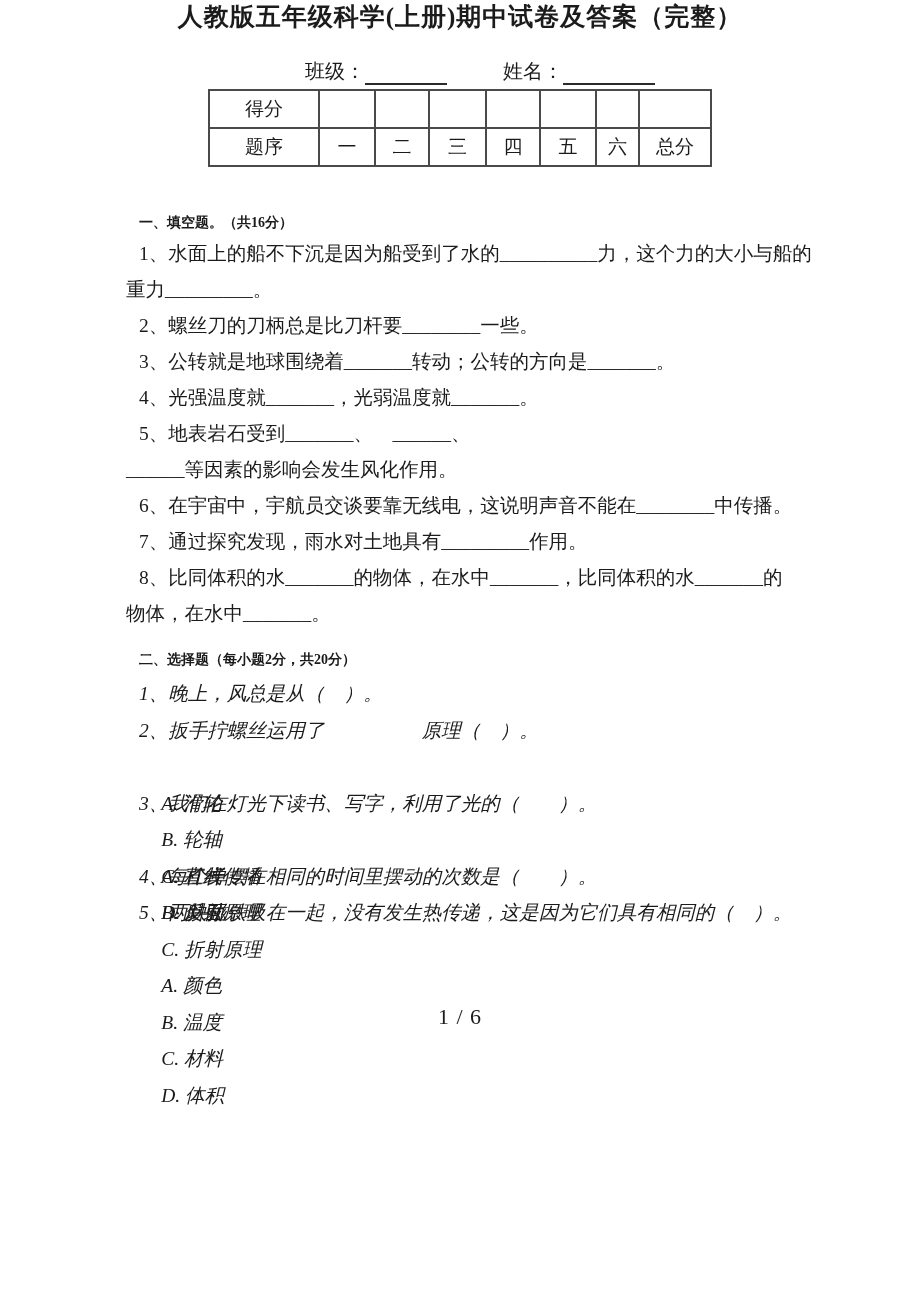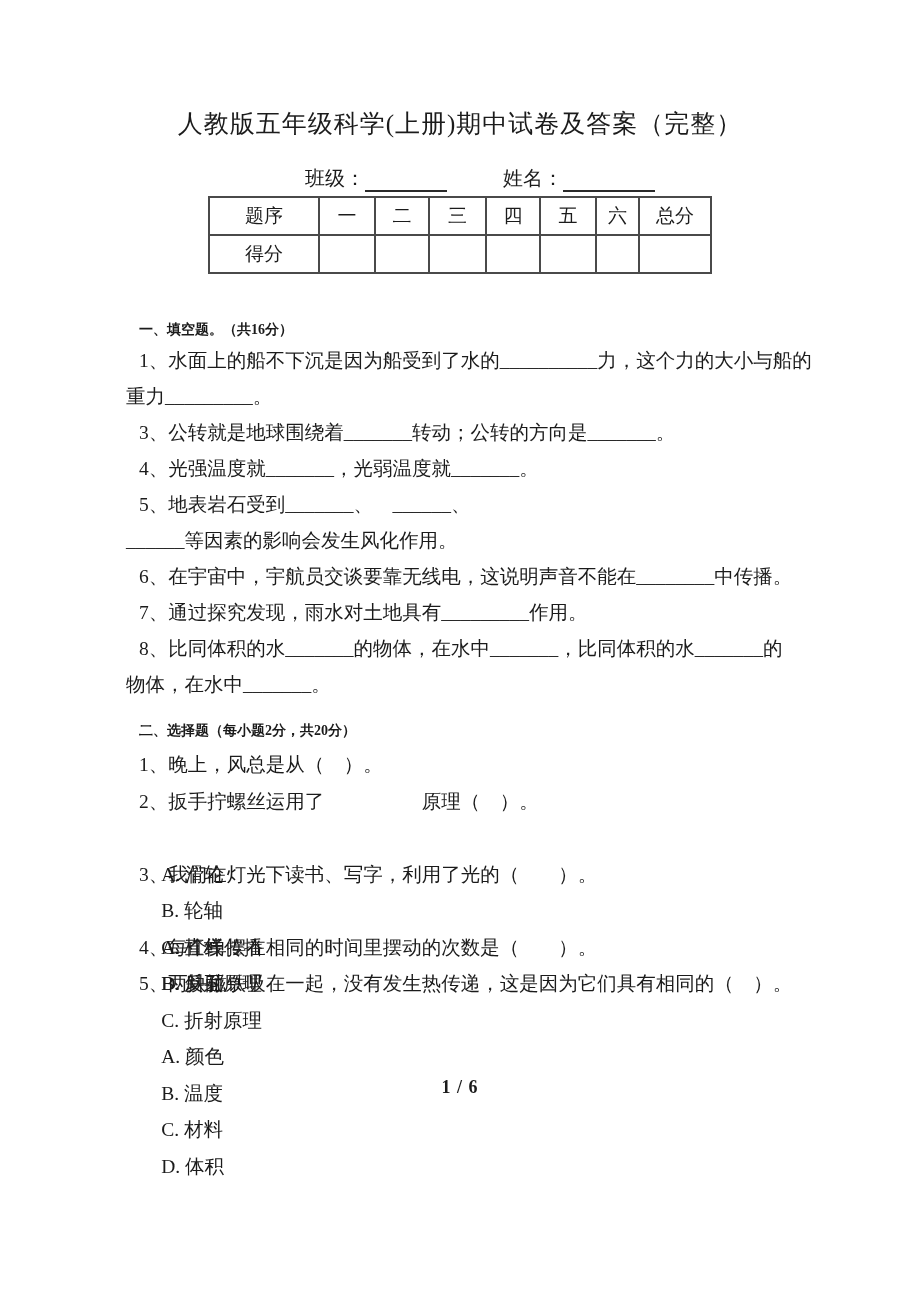--- a/index.html
+++ b/index.html
@@ -4,22 +4,22 @@
 <style>
   html,body{margin:0;padding:0;}
   body{
     width:920px;height:1302px;background:#ffffff;color:#1b1b1b;
     font-family:"Liberation Serif","DejaVu Serif",serif;
     -webkit-font-smoothing:antialiased;
   }
   .page{position:relative;width:920px;height:1302px;overflow:hidden;background:#fff;}
 
   .title{
-    padding-top:107px;text-align:center;
-    font-size:25px;line-height:34px;font-weight:normal;letter-spacing:1px;
+    text-align:center;
+    font-size:25px;line-height:34px;font-weight:bold;letter-spacing:1px;
   }
 
   .student-row{
     margin-top:24px;height:27px;line-height:27px;
     display:flex;justify-content:center;align-items:flex-end;
     transform:translateX(20px);font-size:20px;
   }
   .student-row .lbl{display:inline-block;}
   .blank-line{display:inline-block;border-bottom:2px solid #2a2a2a;height:22px;}
   .blank-class{width:82px;margin-right:56px;}
@@ -32,37 +32,37 @@
   }
 
   .sec-heading{
     margin-left:139px;font-size:14px;font-weight:bold;line-height:27px;
   }
   .sec1-heading{margin-top:42px;}
   .sec2-heading{margin-top:14px;}
 
   .fill-lines .line{height:36px;line-height:36px;}
   .fill-lines .line:first-child{}
-  .s2 .line{height:36.5px;line-height:36.5px;}
+  .s2 .line{height:36.5px;line-height:36.5px;font-style:italic;}
   .s2 .line:first-child{margin-top:3px;}
 
   .line{font-size:19.5px;white-space:pre;}
   .q{margin-left:139px;}
   .cont{margin-left:126px;}
   .opts{margin-left:132px;}
   .opts span{display:inline-block;}
   .opts3 span:nth-child(1){width:224px;}
   .opts3 span:nth-child(2){width:211px;}
   .opts4 span:nth-child(1){width:168px;}
   .opts4 span:nth-child(2){width:158px;}
   .opts4 span:nth-child(3){width:167px;}
 
   .footer{
     margin-top:36px;height:25px;line-height:25px;
-    text-align:center;font-size:18px;letter-spacing:1px;font-weight:bold;
+    text-align:center;font-size:22px;letter-spacing:1px;
   }
 </style>
 </head>
 <body>
 
 <div class="page">
 
   <div class="title">人教版五年级科学(上册)期中试卷及答案（完整）</div>
 
   <div class="student-row">
@@ -78,47 +78,48 @@
         <col style="width:56px">
         <col style="width:54px">
         <col style="width:57px">
       <col style="width:54px">
         <col style="width:56px">
         <col style="width:43px">
         <col style="width:72px">
     </colgroup>
     <tbody>
         <tr>
+      <td>得分</td>
+      <td></td>
+      <td></td>
+      <td></td>
+      <td></td>
+      <td></td>
+      <td></td>
+      <td></td>
+    </tr>
+    <tr>
       <td>题序</td>
       <td>一</td>
       <td>二</td>
       <td>三</td>
       <td>四</td>
       <td>五</td>
       <td>六</td>
       <td>总分</td>
     </tr>
-    <tr>
-      <td>得分</td>
-      <td></td>
-      <td></td>
-      <td></td>
-      <td></td>
-      <td></td>
-      <td></td>
-      <td></td>
-    </tr>
   </tbody>
     </table>
 
   <div class="sec-heading sec1-heading">一、填空题。（共16分）</div>
 
   <div class="fill-lines">
     <div class="line q">1、水面上的船不下沉是因为船受到了水的__________力，这个力的大小与船的</div>
     <div class="line cont">重力_________。</div>
+    <div class="line q">2、螺丝刀的刀柄总是比刀杆要________一些。</div>
     <div class="line q">3、公转就是地球围绕着_______转动；公转的方向是_______。</div>
     <div class="line q">4、光强温度就_______，光弱温度就_______。</div>
     <div class="line q">5、地表岩石受到_______、　______、</div>
     <div class="line cont">______等因素的影响会发生风化作用。</div>
     <div class="line q">6、在宇宙中，宇航员交谈要靠无线电，这说明声音不能在________中传播。</div>
     <div class="line q">7、通过探究发现，雨水对土地具有_________作用。</div>
     <div class="line q">8、比同体积的水_______的物体，在水中_______，比同体积的水_______的</div>
     <div class="line cont">物体，在水中_______。</div>
   </div>
 

